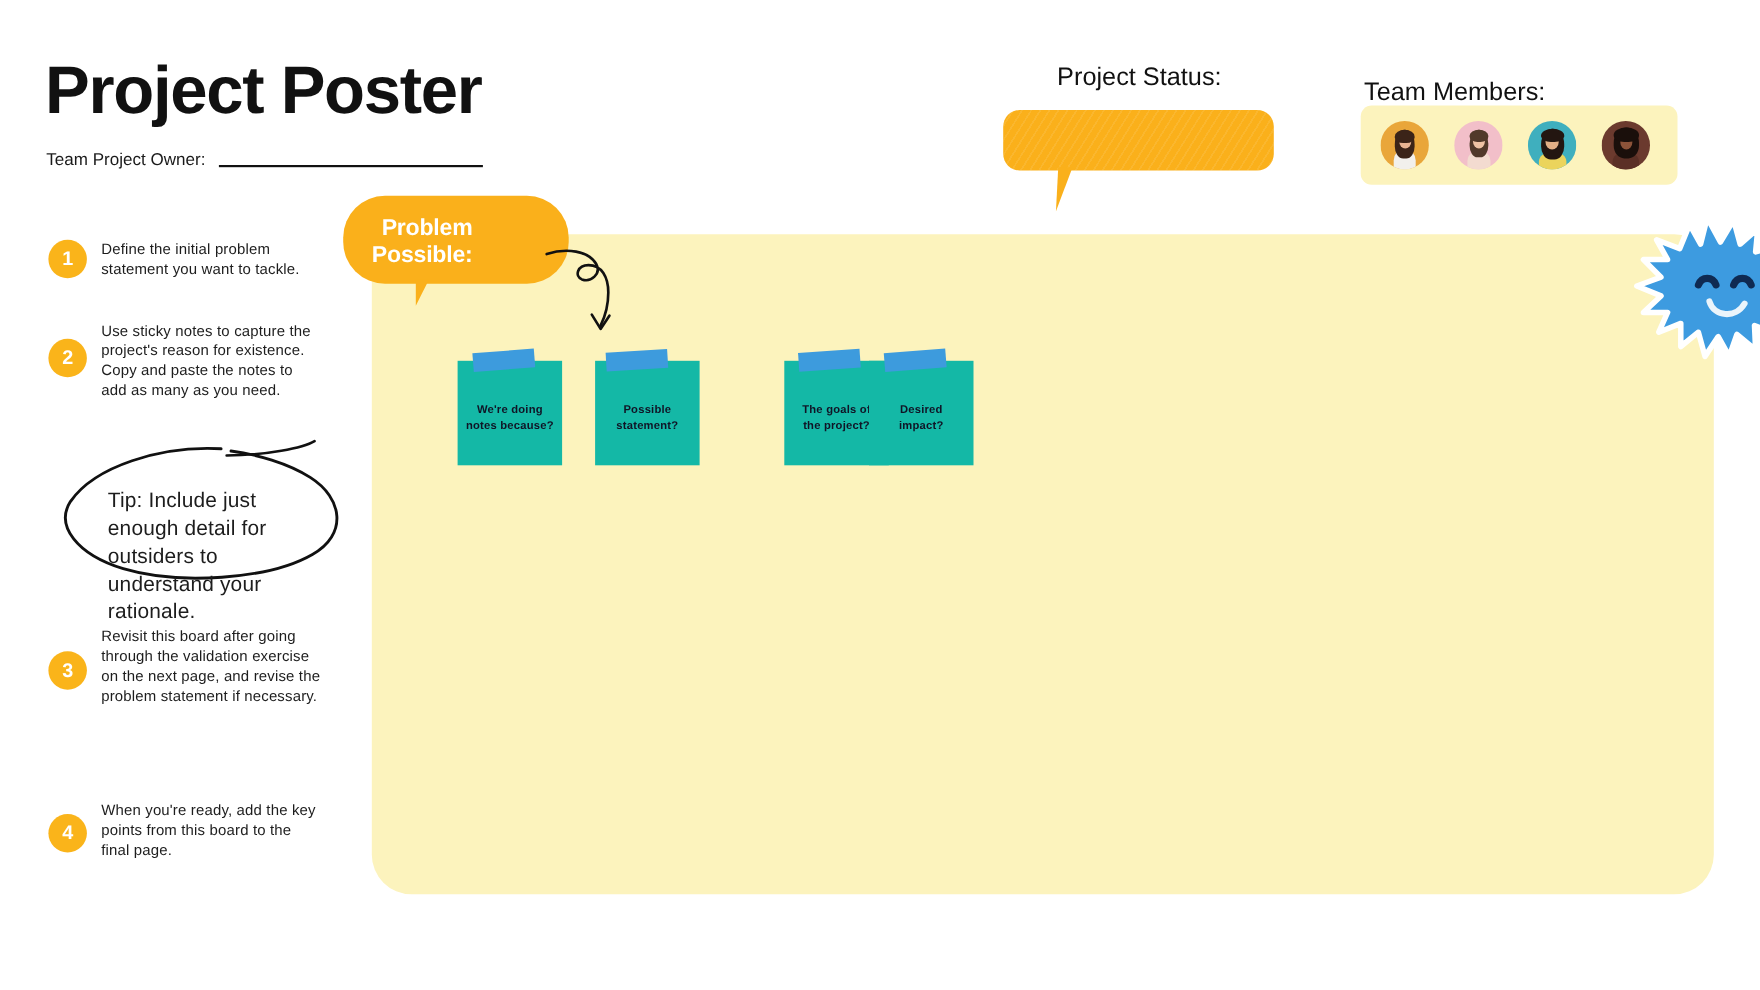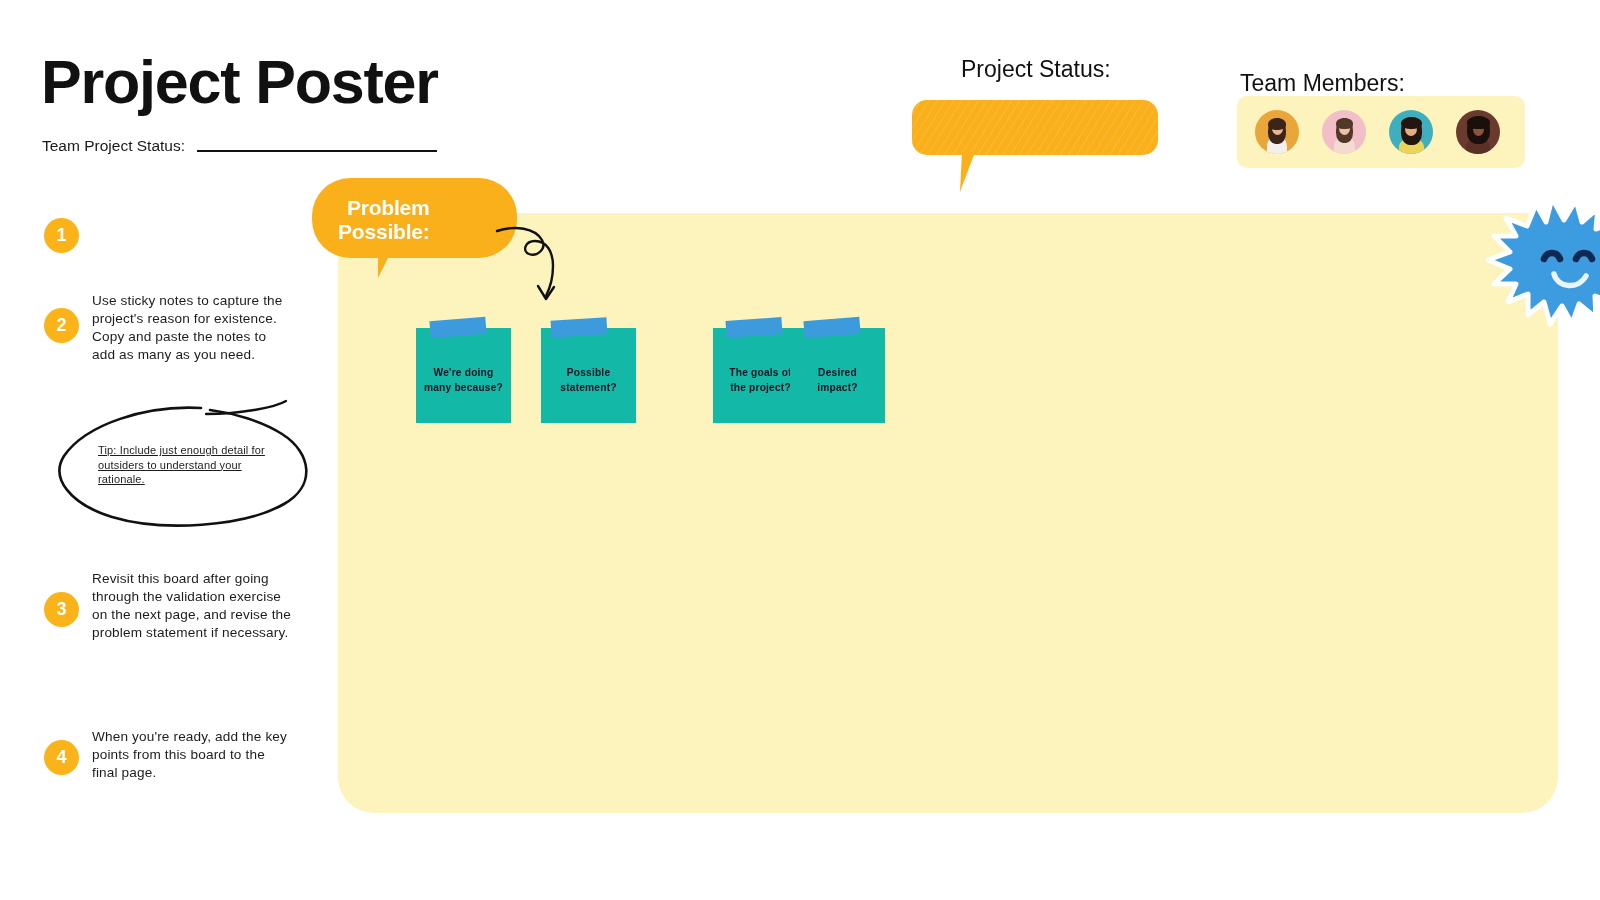--- a/index.html
+++ b/index.html
@@ -197,25 +197,24 @@
   #tip-wrap svg {
     position: absolute;
     left: 0; top: 0;
     overflow: visible;
   }
   #tip-text {
     position: absolute;
     left: 48px;
     top: 45px;
     width: 182px;
-    font-size: 11px;
+    font-size: 19px;
     line-height: 1.33;
     color: #1d1d1d;
     letter-spacing: 0.15px;
-    text-decoration: underline;
   }
 
   
   #board {
     position: absolute;
     left: 338px;
     top: 213px;
     width: 1220px;
     height: 600px;
     background: #FCF3BD;
@@ -317,21 +316,21 @@
   }
 </style>
 </head>
 <body>
 
 <div class="canvas">
 
   <div id="poster-title">Project Poster</div>
 
   <div id="owner-row">
-    <span id="owner-label">Team Project Status:</span>
+    <span id="owner-label">Team Project Owner:</span>
     <span id="owner-rule"></span>
   </div>
 
   <div id="status-heading">Project Status:</div>
   <div id="status-bubble-wrap">
     <div class="status-bubble-body">
       <div class="status-bubble-texture"></div>
     </div>
     <div class="status-bubble-tail"></div>
   </div>
@@ -368,20 +367,21 @@
       <div class="av-body" style="left:10px;top:28px;width:24px;height:20px;background:#5B3026;"></div>
       <div class="av-hair" style="left:11px;top:6px;width:23px;height:28px;background:#1A0F0B;"></div>
       <div class="av-head" style="left:17px;top:12px;width:11px;height:14px;background:#8C5339;"></div>
       <div class="av-hair" style="left:11px;top:6px;width:23px;height:13px;background:#1A0F0B;"></div>
     </div>
 
   </div>
 
   <div class="step" id="step-1">
     <div class="step-badge">1</div>
+    <div class="step-text">Define the initial problem statement you want to tackle.</div>
   </div>
 
   <div class="step" id="step-2">
     <div class="step-badge">2</div>
     <div class="step-text">Use sticky notes to capture the project's reason for existence. Copy and paste the notes to add as many as you need.</div>
   </div>
 
   <div class="step" id="step-3">
     <div class="step-badge">3</div>
     <div class="step-text">Revisit this board after going through the validation exercise on the next page, and revise the problem statement if necessary.</div>
@@ -399,21 +399,21 @@
     </svg>
     <div id="tip-text">Tip: Include just enough detail for outsiders to understand your rationale.</div>
   </div>
 
   <div id="board"></div>
 
   <div class="sticky" id="sticky-1">
     <div class="sticky-tape"></div>
     <div class="sticky-text">
       <div>We're doing</div>
-      <div>many because?</div>
+      <div>notes because?</div>
     </div>
   </div>
 
   <div class="sticky" id="sticky-2">
     <div class="sticky-tape"></div>
     <div class="sticky-text">
       <div>Possible</div>
       <div>statement?</div>
     </div>
   </div>

